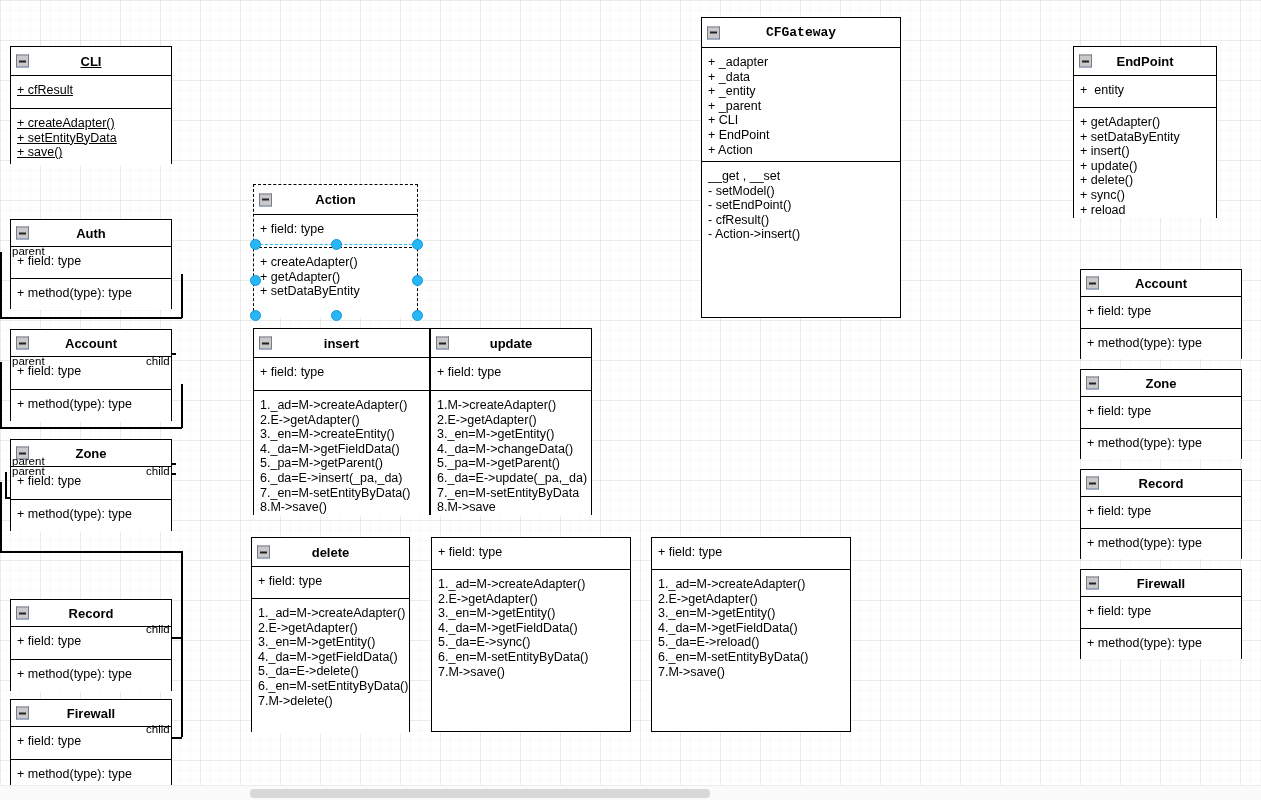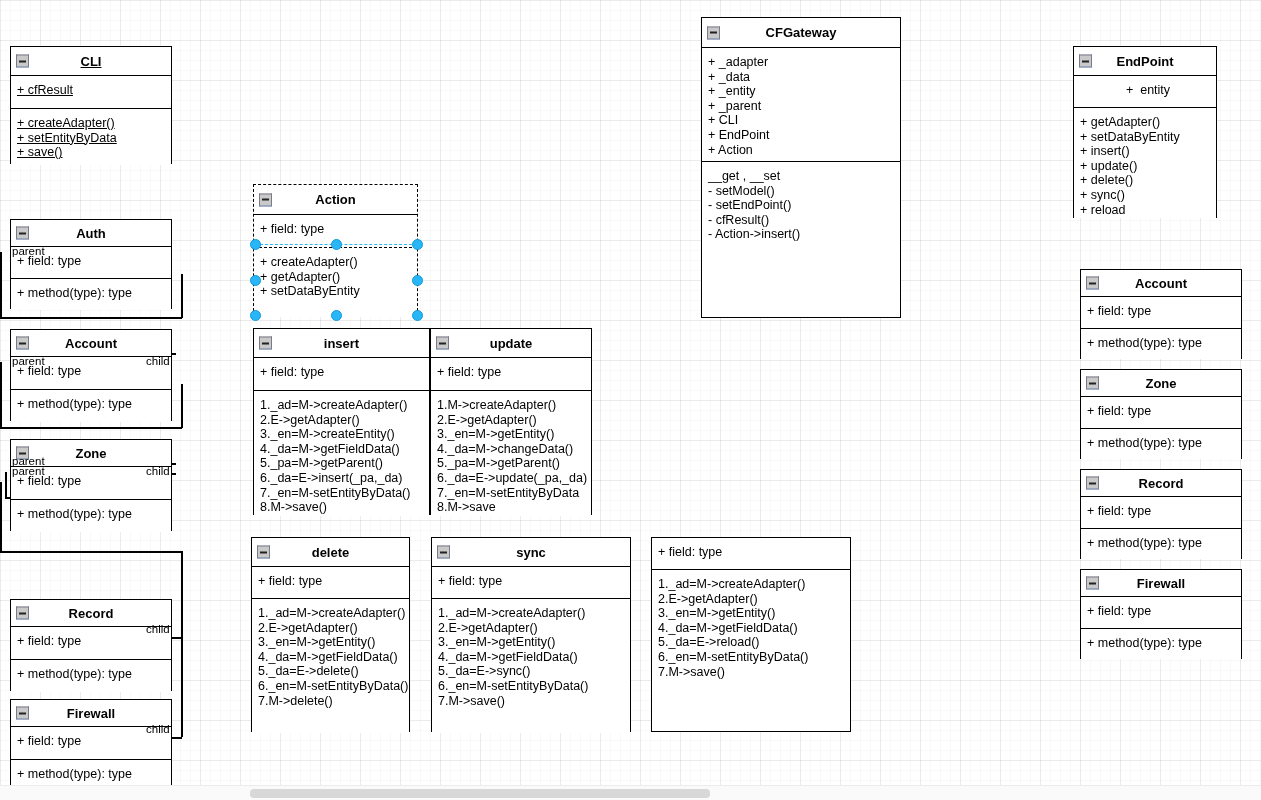--- a/index.html
+++ b/index.html
@@ -330,24 +330,20 @@
         <div class="uml-line">1._ad=M-&gt;createAdapter()</div>
         <div class="uml-line">2.E-&gt;getAdapter()</div>
         <div class="uml-line">3._en=M-&gt;getEntity()</div>
         <div class="uml-line">4._da=M-&gt;getFieldData()</div>
         <div class="uml-line">5._da=E-&gt;delete()</div>
         <div class="uml-line">6._en=M-setEntityByData()</div>
         <div class="uml-line">7.M-&gt;delete()</div>
       </div>
     </div>
     <div class="uml-box" style="left: 431px; top: 537px; width: 200px; height: 195px;">
-      <div class="uml-title" style="height: 29px;">
-        <span class="collapse-icon"></span>
-        <span>sync</span>
-      </div>
       <div class="uml-compartment" style="height: 31px;">
         <div class="uml-line">+ field: type</div>
       </div>
       <div class="uml-compartment sep" style="height: 135px;">
         <div class="uml-line">1._ad=M-&gt;createAdapter()</div>
         <div class="uml-line">2.E-&gt;getAdapter()</div>
         <div class="uml-line">3._en=M-&gt;getEntity()</div>
         <div class="uml-line">4._da=M-&gt;getFieldData()</div>
         <div class="uml-line">5._da=E-&gt;sync()</div>
         <div class="uml-line">6._en=M-setEntityByData()</div>
@@ -362,21 +358,21 @@
         <div class="uml-line">1._ad=M-&gt;createAdapter()</div>
         <div class="uml-line">2.E-&gt;getAdapter()</div>
         <div class="uml-line">3._en=M-&gt;getEntity()</div>
         <div class="uml-line">4._da=M-&gt;getFieldData()</div>
         <div class="uml-line">5._da=E-&gt;reload()</div>
         <div class="uml-line">6._en=M-setEntityByData()</div>
         <div class="uml-line">7.M-&gt;save()</div>
       </div>
     </div>
     <div class="uml-box" style="left: 701px; top: 17px; width: 200px; height: 301px;">
-      <div class="uml-title" style="height: 30px;">
+      <div class="uml-title" style="height: 30px; font-family: Liberation Mono, monospace;">
         <span class="collapse-icon"></span>
         <span>CFGateway</span>
       </div>
       <div class="uml-compartment" style="height: 113px;">
         <div class="uml-line">+ _adapter</div>
         <div class="uml-line">+ _data</div>
         <div class="uml-line">+ _entity</div>
         <div class="uml-line">+ _parent</div>
         <div class="uml-line">+ CLI</div>
         <div class="uml-line">+ EndPoint</div>
@@ -388,21 +384,21 @@
         <div class="uml-line">- setEndPoint()</div>
         <div class="uml-line">- cfResult()</div>
         <div class="uml-line">- Action-&gt;insert()</div>
       </div>
     </div>
     <div class="uml-box" style="left: 1073px; top: 46px; width: 144px; height: 172px;">
       <div class="uml-title" style="height: 29px;">
         <span class="collapse-icon"></span>
         <span>EndPoint</span>
       </div>
-      <div class="uml-compartment" style="height: 31px; text-align: center;">
+      <div class="uml-compartment" style="height: 31px;">
         <div class="uml-line">+  entity</div>
       </div>
       <div class="uml-compartment sep" style="height: 111px;">
         <div class="uml-line">+ getAdapter()</div>
         <div class="uml-line">+ setDataByEntity</div>
         <div class="uml-line">+ insert()</div>
         <div class="uml-line">+ update()</div>
         <div class="uml-line">+ delete()</div>
         <div class="uml-line">+ sync()</div>
         <div class="uml-line">+ reload</div>

